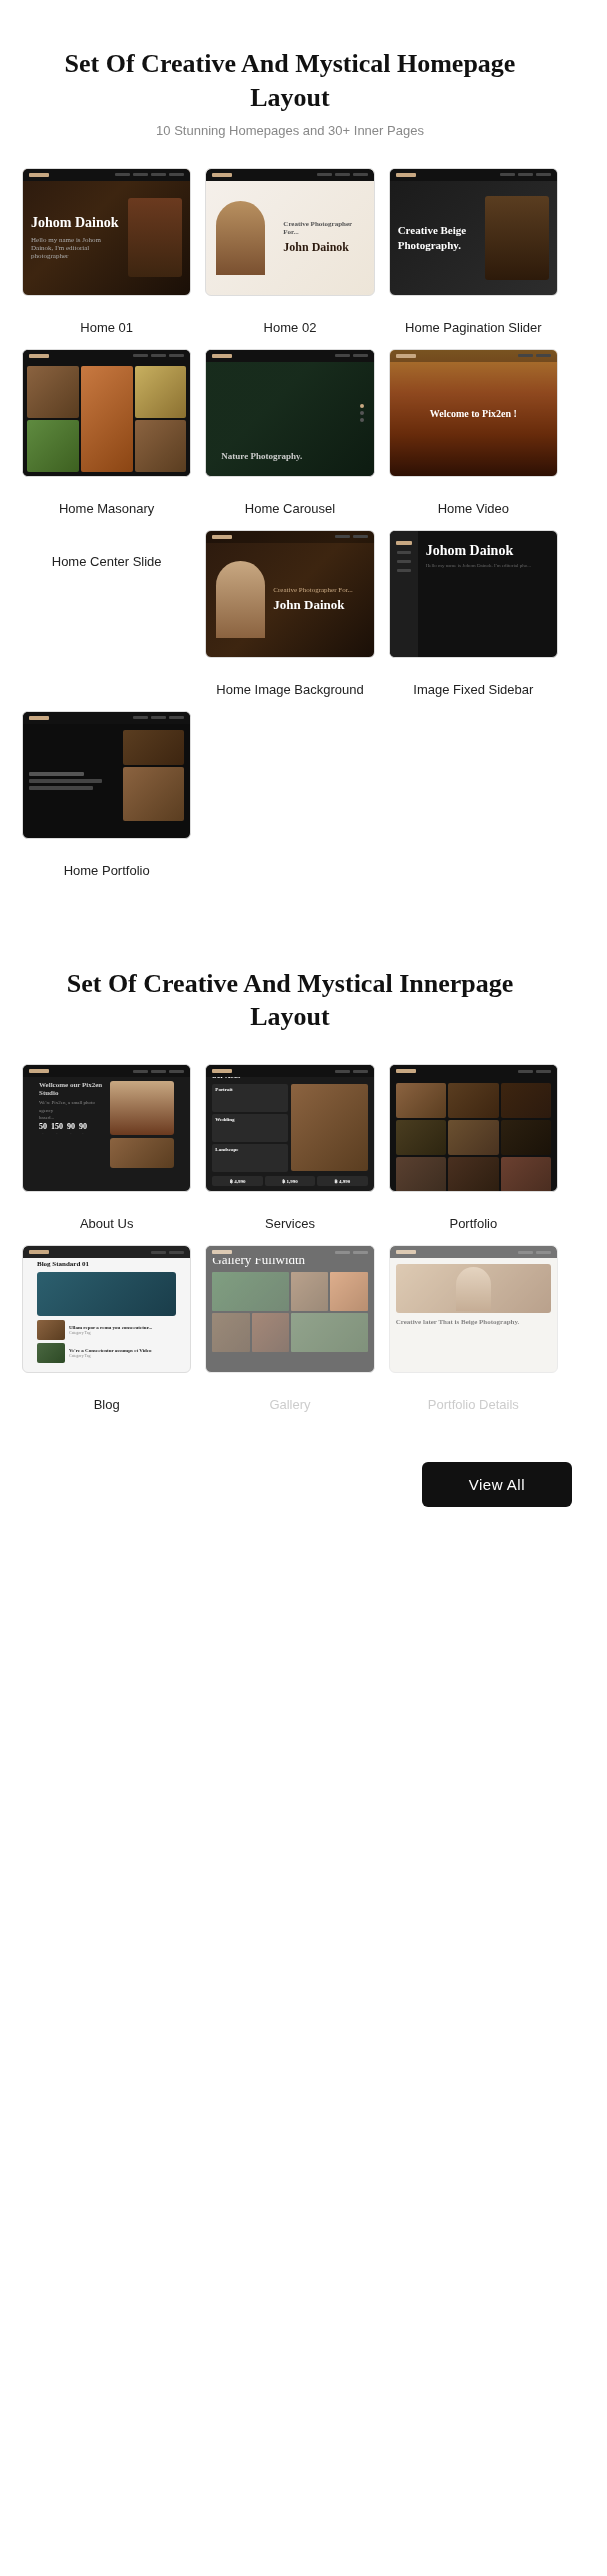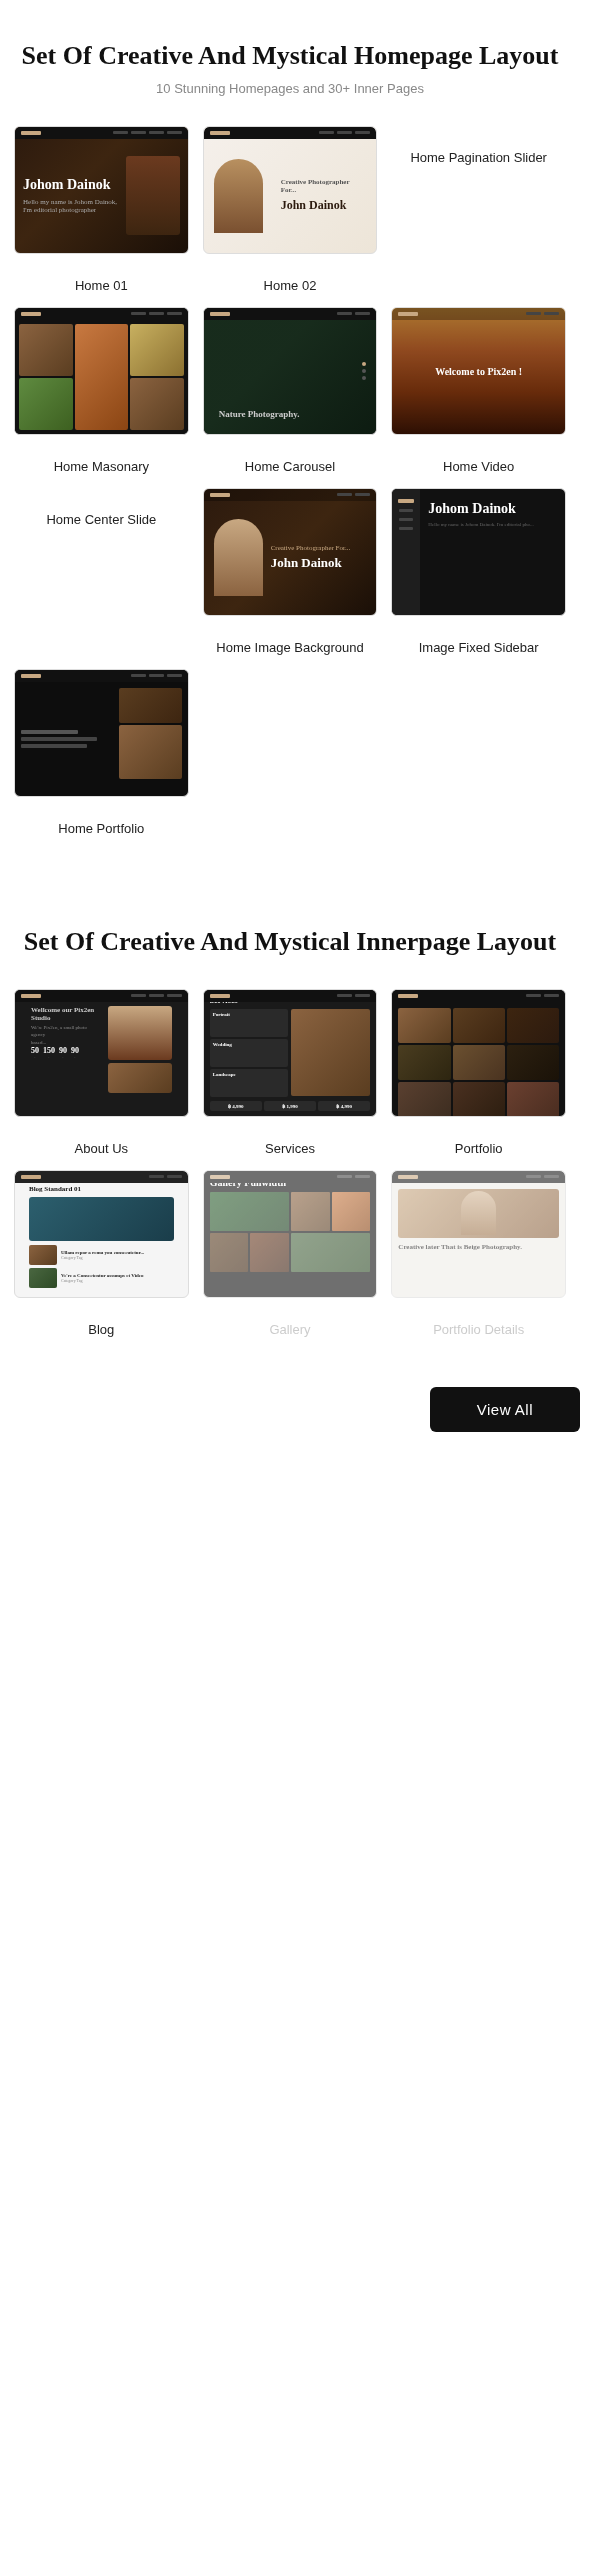--- a/index.html
+++ b/index.html
@@ -6,21 +6,21 @@
     body {
       font-family: 'Georgia', serif;
       background: #fff;
       width: 608px;
       min-height: 2576px;
     }
 
     .page-wrapper {
       width: 580px;
       background: #fff;
-      padding: 0;
+      padding: 8px;
     }
 
     
     .section-header {
       text-align: center;
       padding: 39px 20px 10px;
     }
     .section-title {
       font-size: 26px;
       font-weight: 700;
@@ -295,20 +295,37 @@
           <div class="home02-text">
             <div class="home02-title" style="font-size:7px;color:#555;">Creative Photographer For...</div>
             <div class="home02-name" style="font-size:12px;font-weight:bold;color:#2c1a0e;margin-top:4px;">John Dainok</div>
           </div>
         </div>
       </div>
       <div class="screenshot-label">Home 02</div>
     </div>
 
     <div class="grid-item">
+      <div class="screenshot-box" style="background:linear-gradient(135deg,#1a1a1a,#2d2d2d);">
+        <div class="nav-bar-sim">
+          <div class="nav-logo-sim"></div>
+          <div class="nav-links-sim">
+            <div class="nav-link-sim"></div>
+            <div class="nav-link-sim"></div>
+            <div class="nav-link-sim"></div>
+          </div>
+        </div>
+        <div class="content-area" style="display:flex;align-items:center;padding:8px;gap:6px;">
+          <div style="flex:1;">
+            <div style="color:#fff;font-size:11px;font-weight:bold;line-height:1.3;">Creative Beige
+Photography.</div>
+          </div>
+          <div style="width:64px;height:84px;background:linear-gradient(180deg,#5a3d20,#2d1a0a);border-radius:3px;"></div>
+        </div>
+      </div>
       <div class="screenshot-label">Home Pagination Slider</div>
     </div>
 
     <div class="grid-item">
       <div class="screenshot-box" style="background:#111;">
         <div class="nav-bar-sim">
           <div class="nav-logo-sim"></div>
           <div class="nav-links-sim">
             <div class="nav-link-sim"></div>
             <div class="nav-link-sim"></div>
@@ -588,21 +605,21 @@
     <div class="grid-item faded">
       <div class="screenshot-box" style="background:#111;">
         <div class="nav-bar-sim">
           <div class="nav-logo-sim"></div>
           <div class="nav-links-sim">
             <div class="nav-link-sim"></div>
             <div class="nav-link-sim"></div>
           </div>
         </div>
         <div style="padding:6px;">
-          <div style="color:#fff;font-size:10px;font-weight:bold;margin-bottom:4px;">Gallery Fullwidth</div>
+          <div style="color:#fff;font-size:13px;font-weight:normal;margin-bottom:4px;">Gallery Fullwidth</div>
           <div style="display:grid;grid-template-columns:1fr 1fr 1fr 1fr;grid-template-rows:39px 39px;gap:2px;">
             <div style="background:linear-gradient(135deg,#2c5f2e,#1a3d1c);border-radius:1px;grid-column:span 2;"></div>
             <div style="background:linear-gradient(135deg,#8b6340,#5a3d20);border-radius:1px;"></div>
             <div style="background:linear-gradient(135deg,#c87941,#8b4513);border-radius:1px;"></div>
             <div style="background:linear-gradient(135deg,#5a3d20,#3d2510);border-radius:1px;"></div>
             <div style="background:linear-gradient(135deg,#6b3a1f,#3d2010);border-radius:1px;"></div>
             <div style="background:linear-gradient(135deg,#4a6741,#2d4a25);border-radius:1px;grid-column:span 2;"></div>
           </div>
         </div>
       </div>

